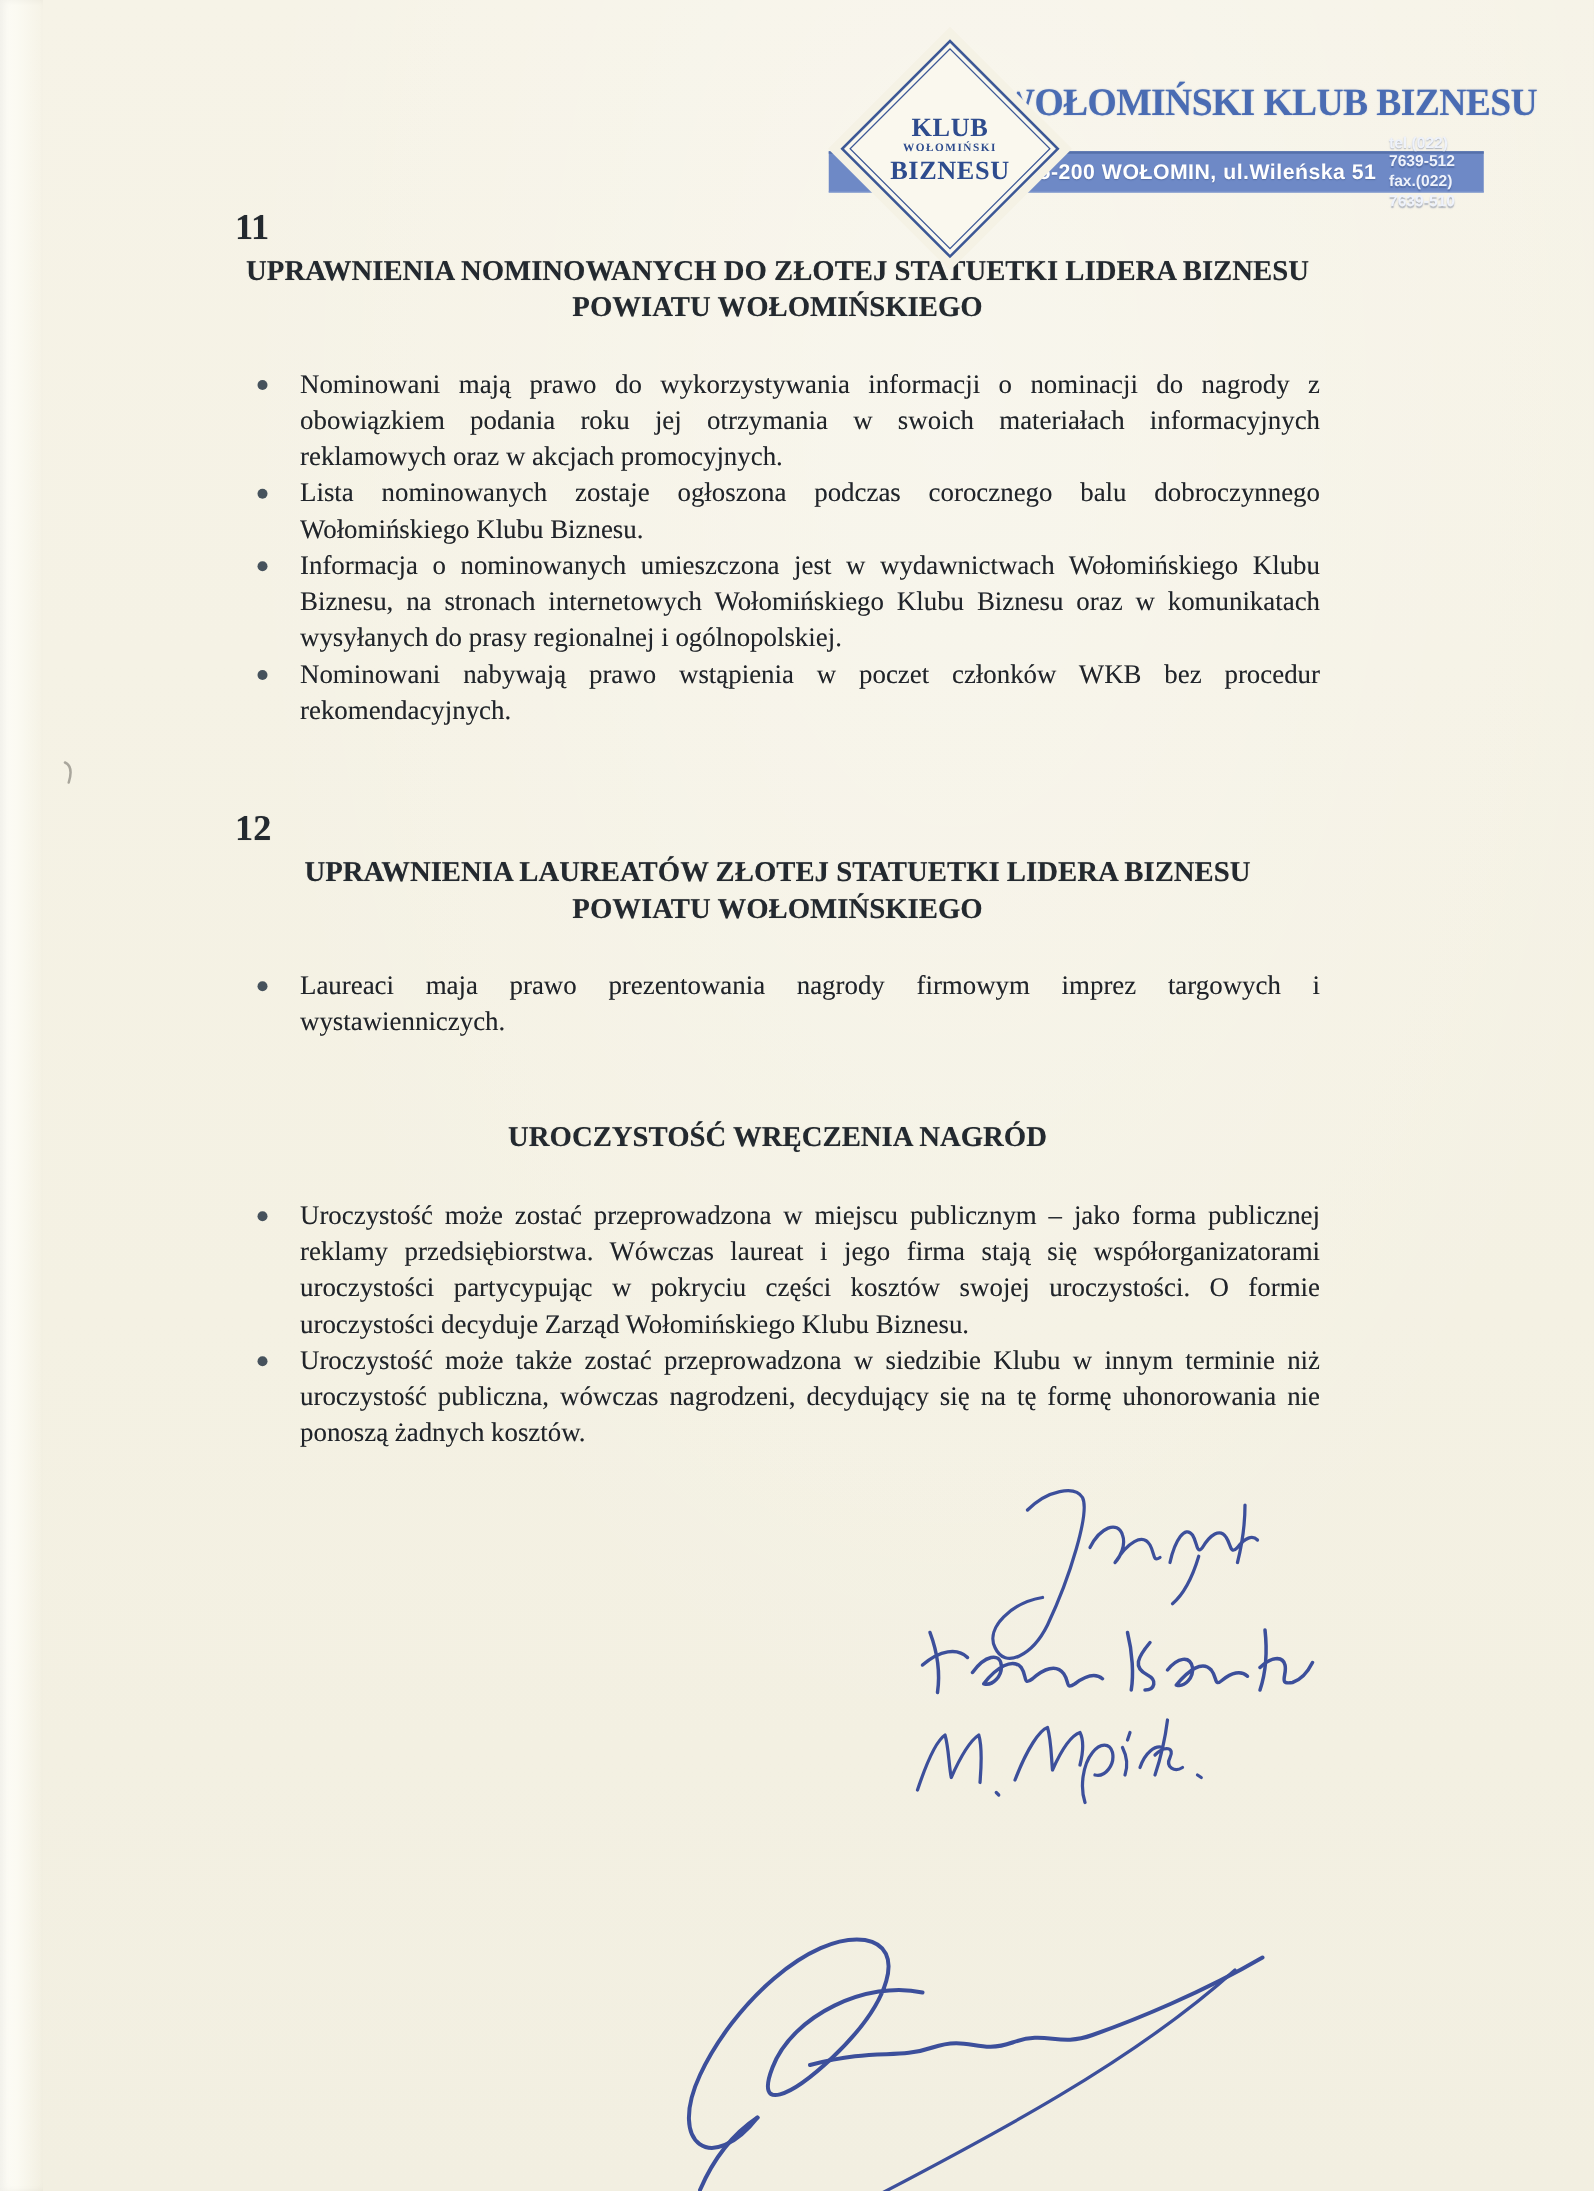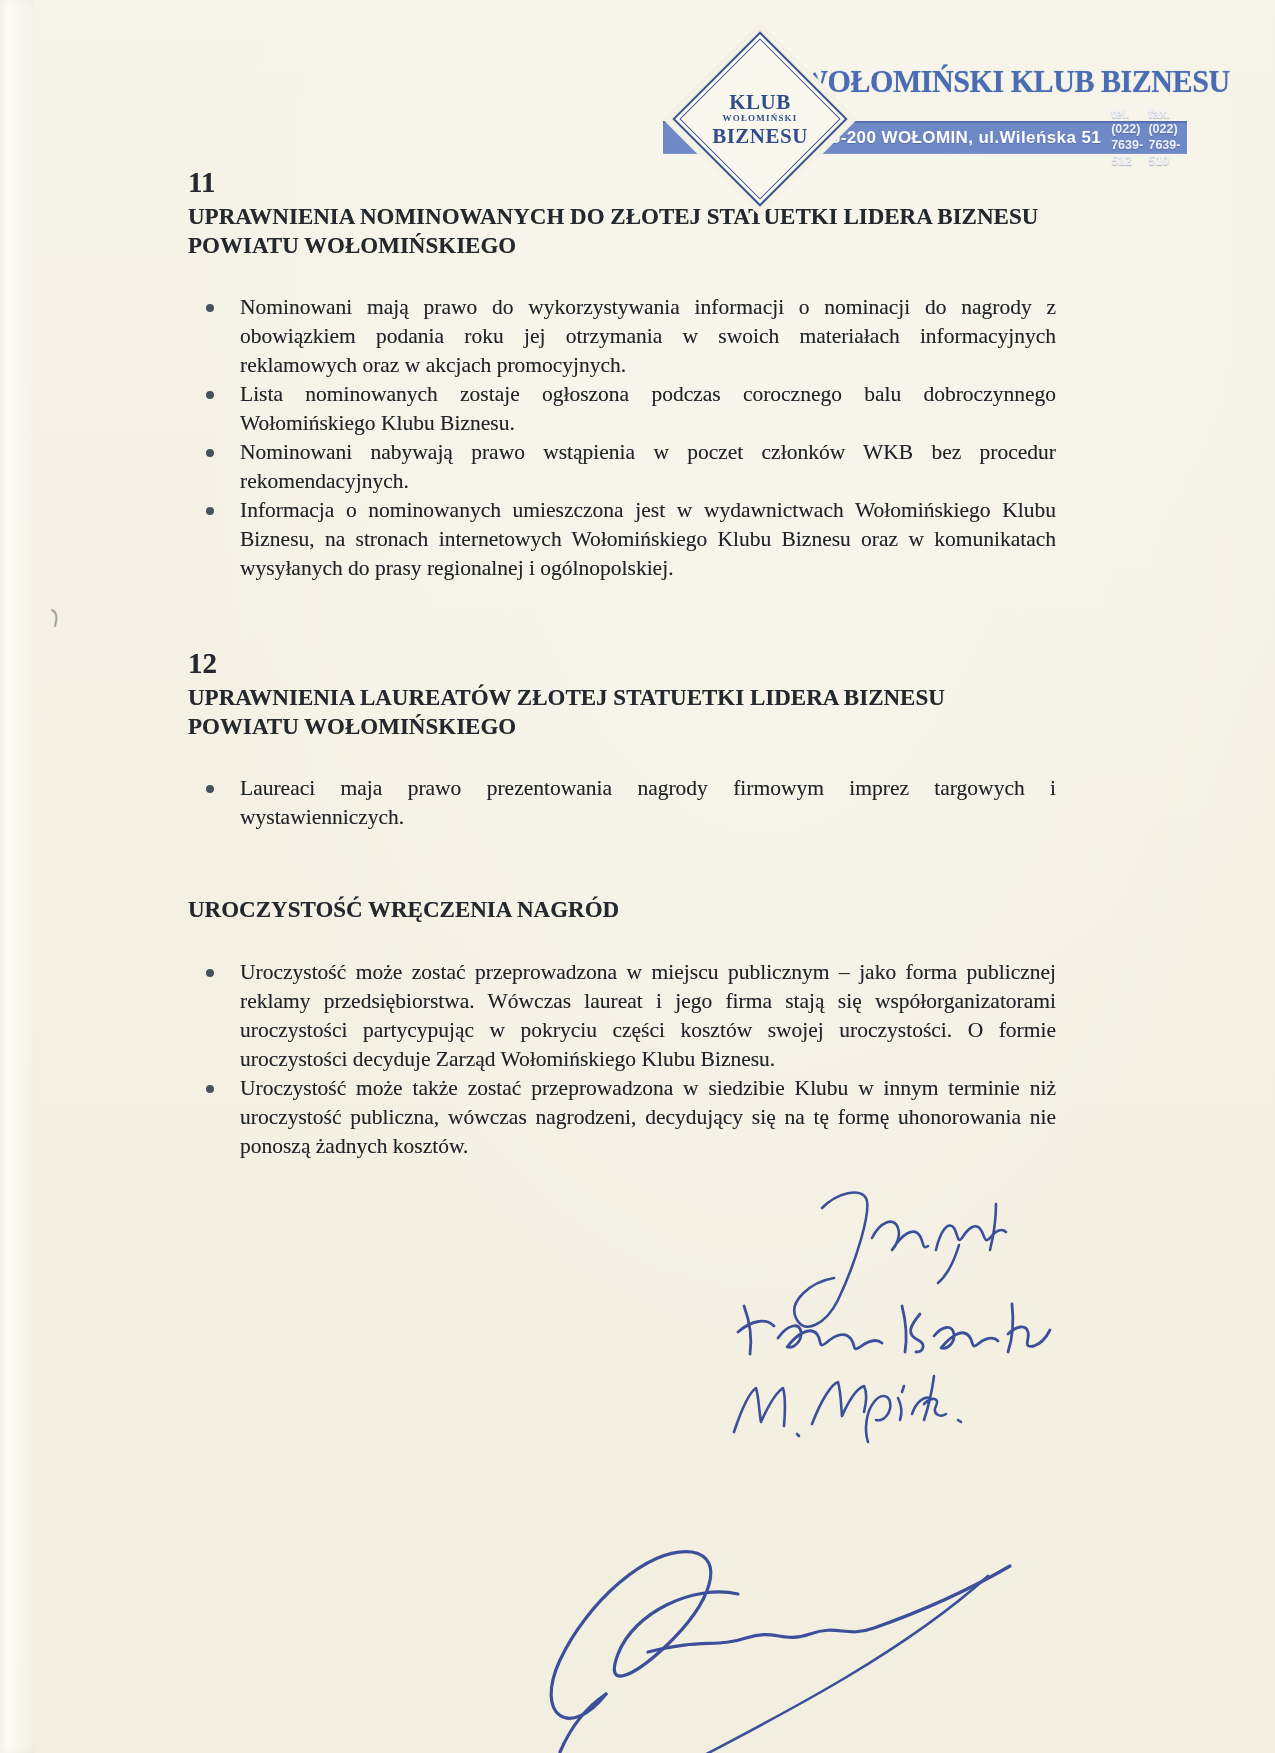--- a/index.html
+++ b/index.html
@@ -21,21 +21,21 @@
   
   .letterhead{position:absolute; left:0; top:0; width:100%; height:200px;}
   .banner{
     position:absolute; left:663px; top:121px; width:524px; height:33px;
     background:#6e89c6; border-top:2px solid #5570ab; border-bottom:1px solid #7f97cd;
     display:flex; align-items:center; z-index:1;
     padding-left:158px; box-sizing:border-box;
     font-family:"Liberation Sans", sans-serif; color:#ffffff;
   }
   .address{font-size:17px; font-weight:bold; letter-spacing:.4px; white-space:nowrap; text-shadow:0 1px 1px rgba(40,60,110,.35);}
-  .telfax{display:inline-flex; flex-direction:row; margin-left:10px; font-size:12.5px; font-weight:bold; line-height:1.25; color:#eef2fb; text-shadow:0 1px 1px rgba(40,60,110,.35);}
+  .telfax{display:inline-flex; flex-direction:column; margin-left:10px; font-size:12.5px; font-weight:bold; line-height:1.25; color:#eef2fb; text-shadow:0 1px 1px rgba(40,60,110,.35);}
   .org-title{
     position:absolute; left:798px; top:64px; width:392px; z-index:2;
     text-align:center; font-weight:bold; font-size:31px; letter-spacing:-.5px;
     color:#4a6cb3; text-shadow:0 0 1px rgba(74,108,179,.55);
     transform:scaleX(.97); transform-origin:left center; white-space:nowrap;
   }
   .diamond{
     position:absolute; left:698px; top:57px; width:120px; height:120px; z-index:3;
     background:#faf8ee; border:2px solid #3b5795; transform:rotate(45deg);
     box-shadow:0 0 0 7px #f5f2e5, inset 0 0 0 3px #faf8ee, inset 0 0 0 4px #3b5795;
@@ -49,21 +49,21 @@
   .logo-l2{font-size:9px; font-weight:bold; letter-spacing:1.2px; margin:1px 0; font-family:"Liberation Serif", serif;}
 
   
   .content{position:absolute; left:188px; top:166px; width:868px; z-index:1;}
   .doc-section + .doc-section{margin-top:64px;}
   .sec-num{
     font-weight:bold; font-size:29px; margin:0; color:#23292f;
     text-shadow:0 0 .6px rgba(0,0,0,.4);
   }
   .sec-title{
-    margin:4px auto 0; max-width:880px; font-weight:bold;
+    margin:4px auto 0; max-width:880px; text-align:center; font-weight:bold;
     font-size:23px; line-height:1.24; color:#23292f; text-shadow:0 0 .6px rgba(0,0,0,.4);
   }
   .bullets{list-style:none; margin:33px 0 0; padding:0 0 0 52px;}
   .bullets li{
     position:relative; text-align:justify; font-size:21.5px; line-height:29px;
     color:#20242a; text-shadow:0 0 .5px rgba(0,0,0,.3);
   }
   .bullets li::before{
     content:""; position:absolute; left:-34px; top:11px; width:8px; height:8px;
     border-radius:50%; background:#46525c;
@@ -99,22 +99,22 @@
   </header>
 
   <main class="content">
 
     <section class="doc-section">
       <div class="sec-num">11</div>
       <h2 class="sec-title">UPRAWNIENIA NOMINOWANYCH DO ZŁOTEJ STATUETKI LIDERA BIZNESU POWIATU WOŁOMIŃSKIEGO</h2>
       <ul class="bullets">
         <li>Nominowani mają prawo do wykorzystywania informacji o nominacji do nagrody z obowiązkiem podania roku jej otrzymania w swoich materiałach informacyjnych reklamowych oraz w akcjach promocyjnych.</li>
         <li>Lista nominowanych zostaje ogłoszona podczas corocznego balu dobroczynnego Wołomińskiego Klubu Biznesu.</li>
+        <li>Informacja o nominowanych umieszczona jest w wydawnictwach Wołomińskiego Klubu Biznesu, na stronach internetowych Wołomińskiego Klubu Biznesu oraz w komunikatach wysyłanych do prasy regionalnej i ogólnopolskiej.</li>
         <li>Nominowani nabywają prawo wstąpienia w poczet członków WKB bez procedur rekomendacyjnych.</li>
-        <li>Informacja o nominowanych umieszczona jest w wydawnictwach Wołomińskiego Klubu Biznesu, na stronach internetowych Wołomińskiego Klubu Biznesu oraz w komunikatach wysyłanych do prasy regionalnej i ogólnopolskiej.</li>
       </ul>
     </section>
 
     <section class="doc-section">
       <div class="sec-num">12</div>
       <h2 class="sec-title">UPRAWNIENIA LAUREATÓW ZŁOTEJ STATUETKI LIDERA BIZNESU POWIATU WOŁOMIŃSKIEGO</h2>
       <ul class="bullets">
         <li>Laureaci maja prawo prezentowania nagrody firmowym imprez targowych i wystawienniczych.</li>
       </ul>
     </section>

